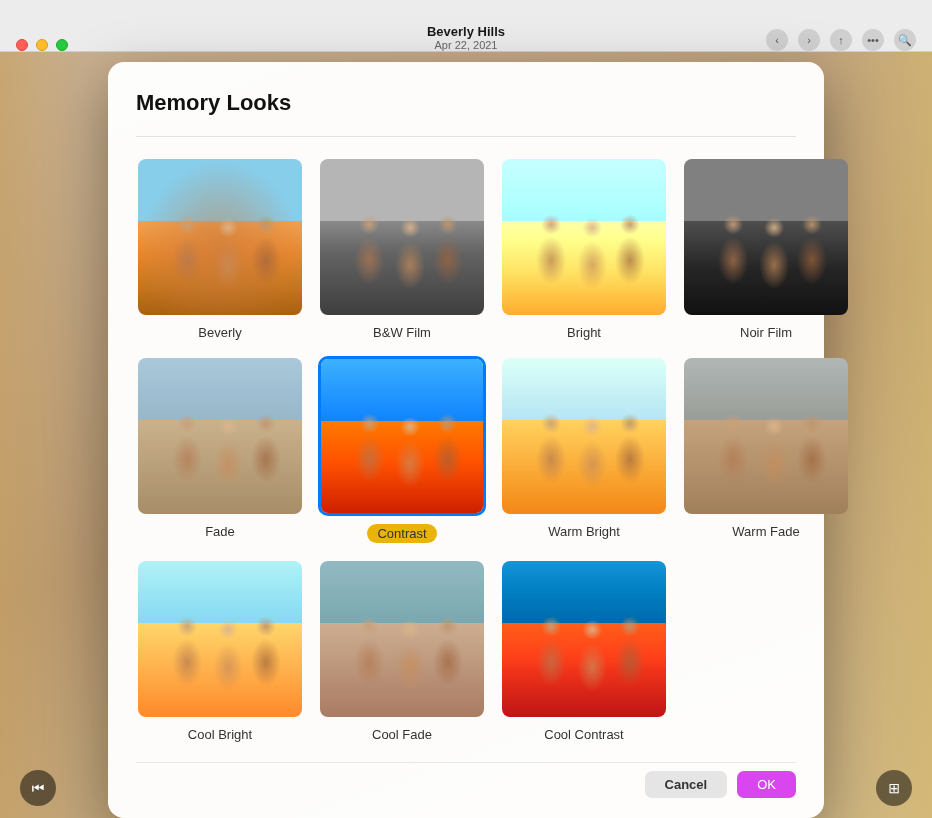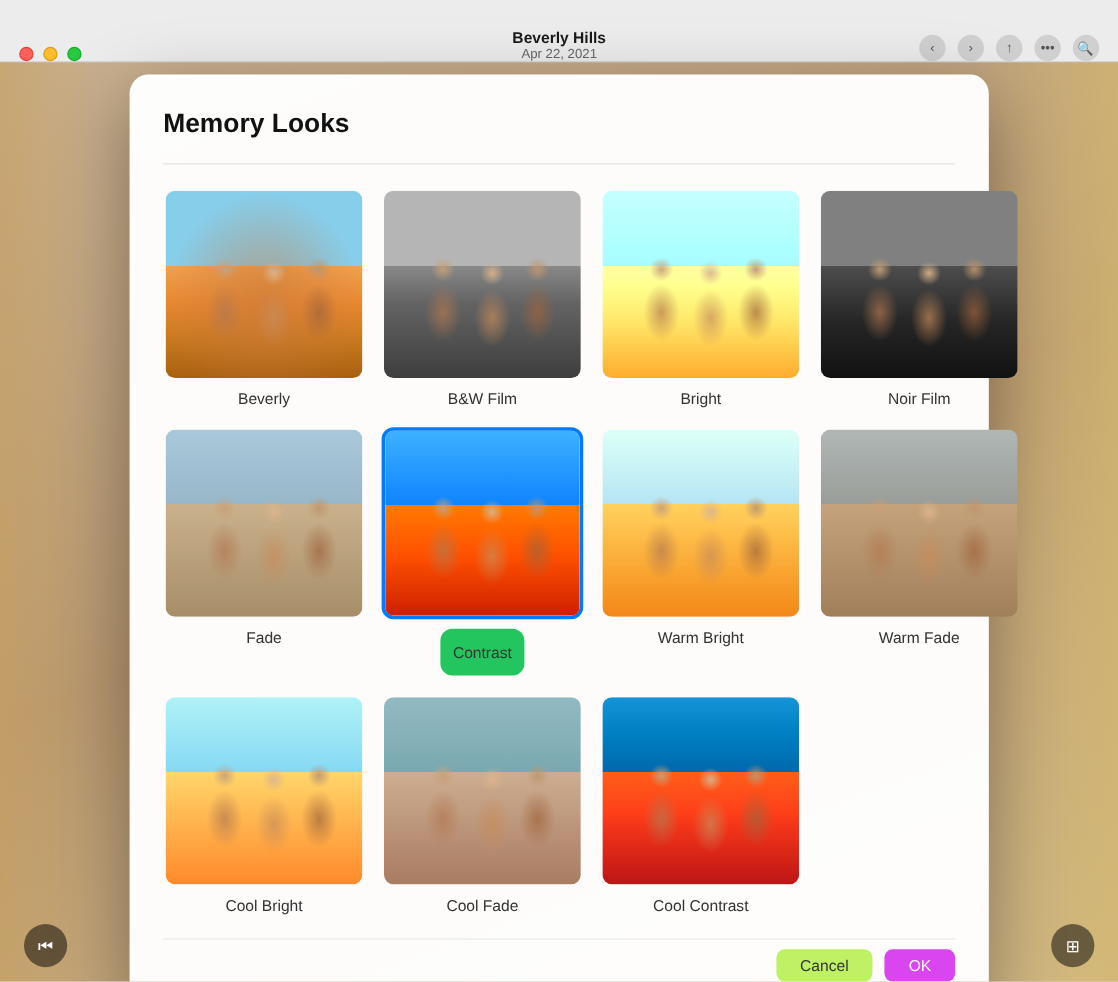--- a/index.html
+++ b/index.html
@@ -287,23 +287,23 @@
 
     .look-label {
       font-size: 13px;
       color: #333;
       margin-top: 8px;
       text-align: center;
     }
 
     
     .look-item.selected .look-label {
-      background: #22c55e;
+      background: #eab308;
       border-radius: 10px;
-      padding: 12px 10px;
+      padding: 2px 10px;
       font-size: 13px;
       color: #333;
     }
 
     
     .modal-footer {
       display: flex;
       justify-content: flex-end;
       gap: 10px;
       padding-top: 8px;
@@ -313,22 +313,23 @@
     .btn {
       padding: 6px 20px;
       border-radius: 7px;
       font-size: 13px;
       font-weight: 500;
       cursor: pointer;
       border: none;
     }
 
     .btn-cancel {
-      background: #bef264;
+      background: #e5e5e5;
       color: #333;
+      font-weight: bold;
     }
 
     .btn-ok {
       background: #d946ef;
       color: white;
       text-align: center;
     }
   </style>
 </head>
 <body>

